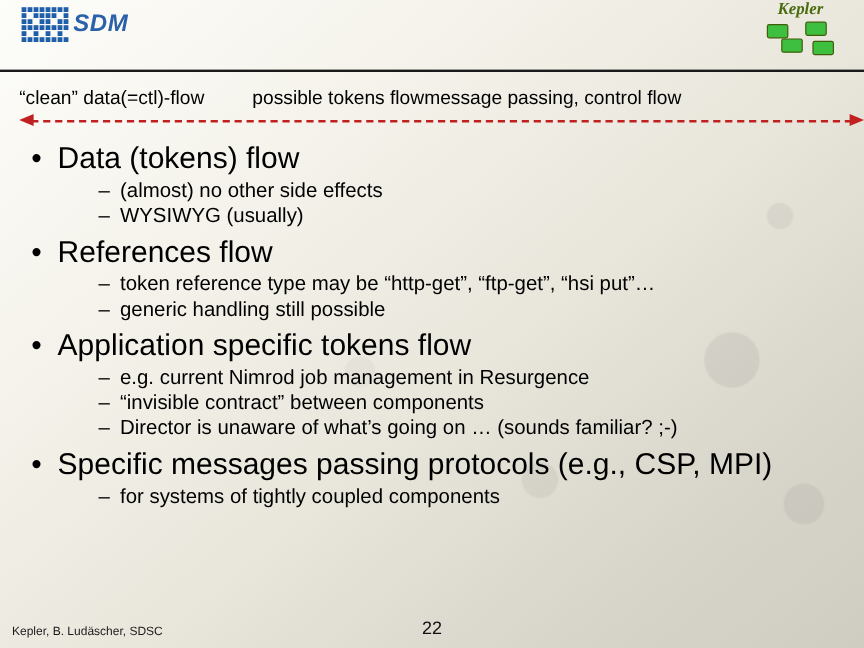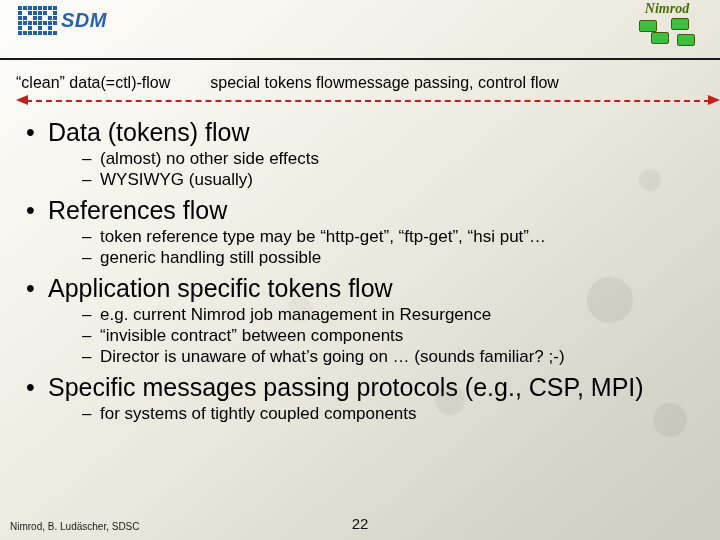--- a/index.html
+++ b/index.html
@@ -244,34 +244,34 @@
           <span></span>
           <span></span>
           <span></span>
           <span></span>
           <span></span>
           <span></span>
       </div>
       <span class="sdm-text">SDM</span>
     </div>
     <div class="kepler-logo">
-      <div class="kepler-text">Nimrod</div>
+      <div class="kepler-text">Kepler</div>
       <div class="kepler-nodes">
         <div class="nd" style="left:2px; top:2px;"></div>
         <div class="nd" style="left:34px; top:0px;"></div>
         <div class="nd" style="left:14px; top:14px;"></div>
         <div class="nd" style="left:40px; top:16px;"></div>
       </div>
     </div>
   </div>
 
   <div class="spectrum">
     <div class="spectrum-labels">
       <div class="lbl-left">“clean” data(=ctl)-flow</div>
-      <div class="lbl-mid">special tokens flow</div>
+      <div class="lbl-mid">possible tokens flow</div>
       <div class="lbl-right">message passing, control flow</div>
     </div>
     <div class="arrow">
       <div class="arrow-head-l"></div>
       <div class="arrow-line"></div>
       <div class="arrow-head-r"></div>
     </div>
   </div>
 
   <ul class="top" id="bullet-root">
@@ -334,15 +334,15 @@
         </div>
         <ul class="sub">
           <li>
             <span class="dash">–</span>
             <span>for systems of tightly coupled components</span>
           </li>
         </ul>
       </li>
     </ul>
 
-  <div class="footer">Nimrod, B. Ludäscher, SDSC</div>
+  <div class="footer">Kepler, B. Ludäscher, SDSC</div>
   <div class="page-num">22</div>
 </div>
 
 </body></html>

